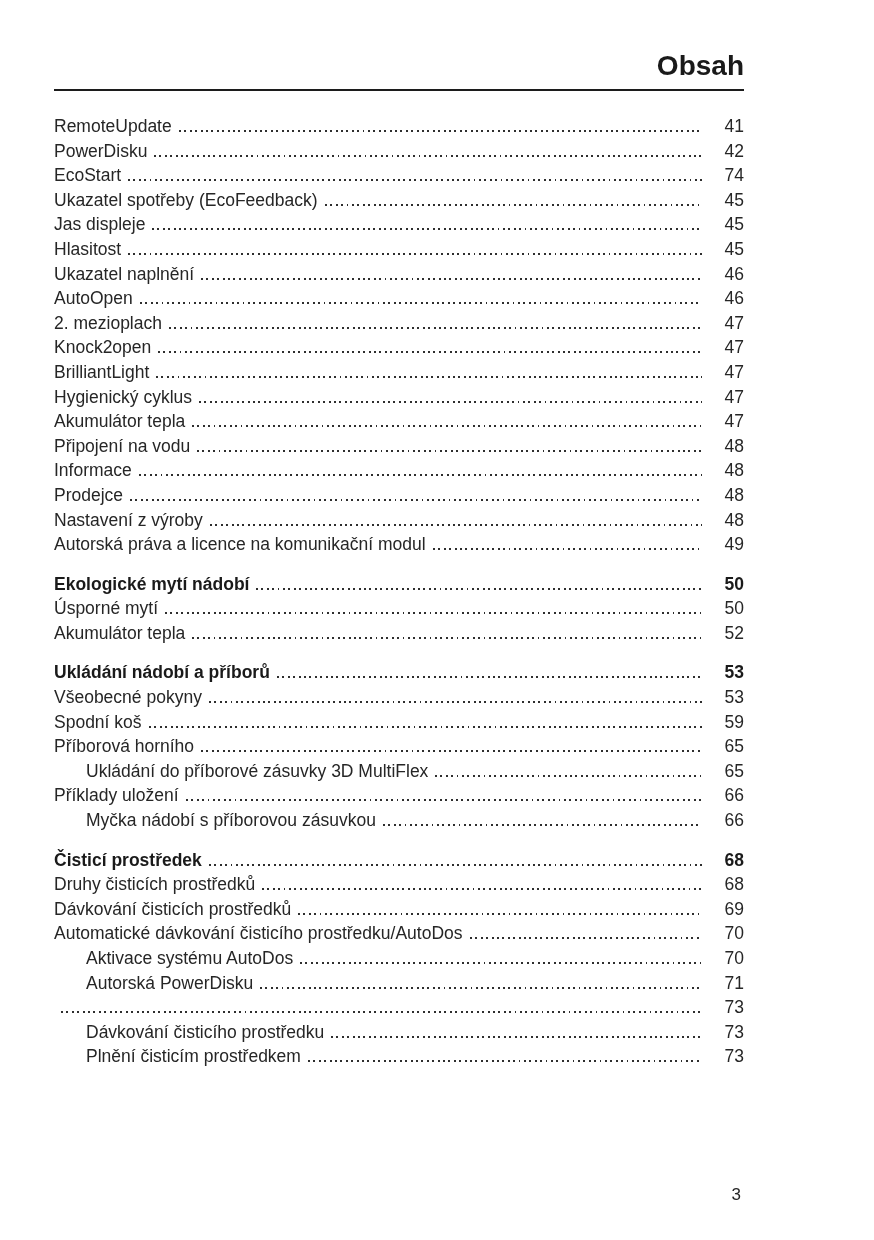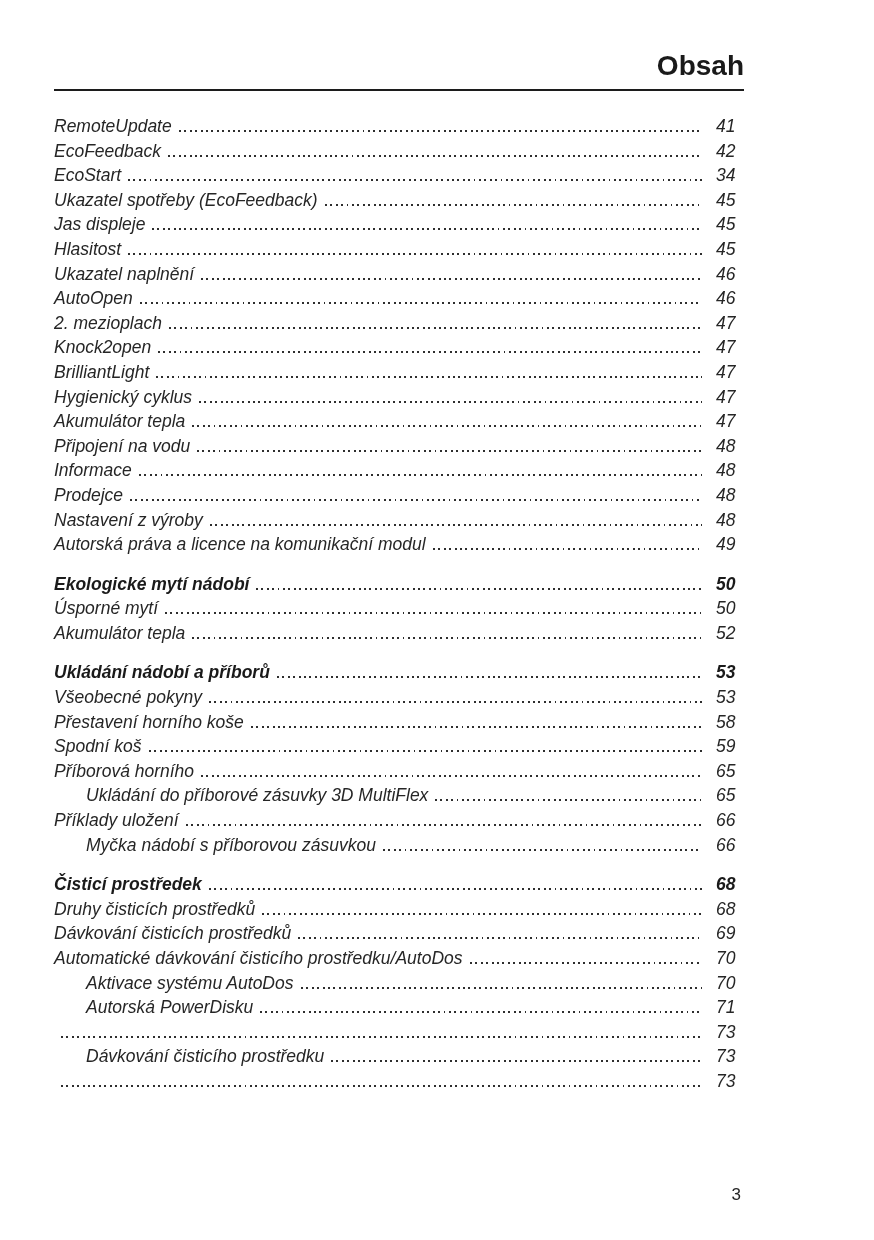--- a/index.html
+++ b/index.html
@@ -33,21 +33,20 @@
   .rule {
     margin-top: 8px;
     border-bottom: 2px solid #1c1c1c;
     height: 0;
   }
   main.toc {
     margin-top: 23px;
   }
   .toc-section {
     margin-bottom: 15px;
-    font-style: italic;
   }
   .toc-section:last-child {
     margin-bottom: 16px;
   }
   .toc-row {
     display: flex;
     align-items: baseline;
     font-size: 17.5px;
     line-height: 24.6px;
     color: #262626;
@@ -64,20 +63,21 @@
   }
   .leader {
     flex: 1;
     height: 2px;
     margin: 0 14px 0 7px;
     background-image: repeating-linear-gradient(to right, #2e2e2e 0 1.9px, transparent 1.9px 5.4px);
     background-repeat: repeat-x;
   }
   .toc-page {
     min-width: 28px;
+    text-align: right;
     white-space: nowrap;
   }
   .footer-pagenum {
     position: absolute;
     right: 57px;
     bottom: 35px;
     font-size: 17px;
     color: #262626;
   }
 </style>
@@ -91,28 +91,28 @@
   </header>
 
   <main class="toc" id="toc">
       <section class="toc-section">
         <div class="toc-row">
           <span class="toc-label">RemoteUpdate</span>
           <span class="leader"></span>
           <span class="toc-page">41</span>
         </div>
         <div class="toc-row">
-          <span class="toc-label">EcoFeedback</span>
+          <span class="toc-label">PowerDisku</span>
           <span class="leader"></span>
           <span class="toc-page">42</span>
         </div>
         <div class="toc-row">
           <span class="toc-label">EcoStart</span>
           <span class="leader"></span>
-          <span class="toc-page">34</span>
+          <span class="toc-page">74</span>
         </div>
         <div class="toc-row">
           <span class="toc-label">Ukazatel spotřeby (EcoFeedback)</span>
           <span class="leader"></span>
           <span class="toc-page">45</span>
         </div>
         <div class="toc-row">
           <span class="toc-label">Jas displeje</span>
           <span class="leader"></span>
           <span class="toc-page">45</span>
@@ -205,25 +205,20 @@
           <span class="toc-label">Ukládání nádobí a příborů</span>
           <span class="leader"></span>
           <span class="toc-page">53</span>
         </div>
         <div class="toc-row">
           <span class="toc-label">Všeobecné pokyny</span>
           <span class="leader"></span>
           <span class="toc-page">53</span>
         </div>
         <div class="toc-row">
-          <span class="toc-label">Přestavení horního koše</span>
-          <span class="leader"></span>
-          <span class="toc-page">58</span>
-        </div>
-        <div class="toc-row">
           <span class="toc-label">Spodní koš</span>
           <span class="leader"></span>
           <span class="toc-page">59</span>
         </div>
         <div class="toc-row">
           <span class="toc-label">Příborová horního</span>
           <span class="leader"></span>
           <span class="toc-page">65</span>
         </div>
         <div class="toc-row indent">
@@ -276,20 +271,21 @@
         <div class="toc-row">
           <span class="leader"></span>
           <span class="toc-page">73</span>
         </div>
         <div class="toc-row indent">
           <span class="toc-label">Dávkování čisticího prostředku</span>
           <span class="leader"></span>
           <span class="toc-page">73</span>
         </div>
         <div class="toc-row indent">
+          <span class="toc-label">Plnění čisticím prostředkem</span>
           <span class="leader"></span>
           <span class="toc-page">73</span>
         </div>
       </section>
     </main>
 
   <div class="footer-pagenum">3</div>
 </div>
 
 </body></html>

